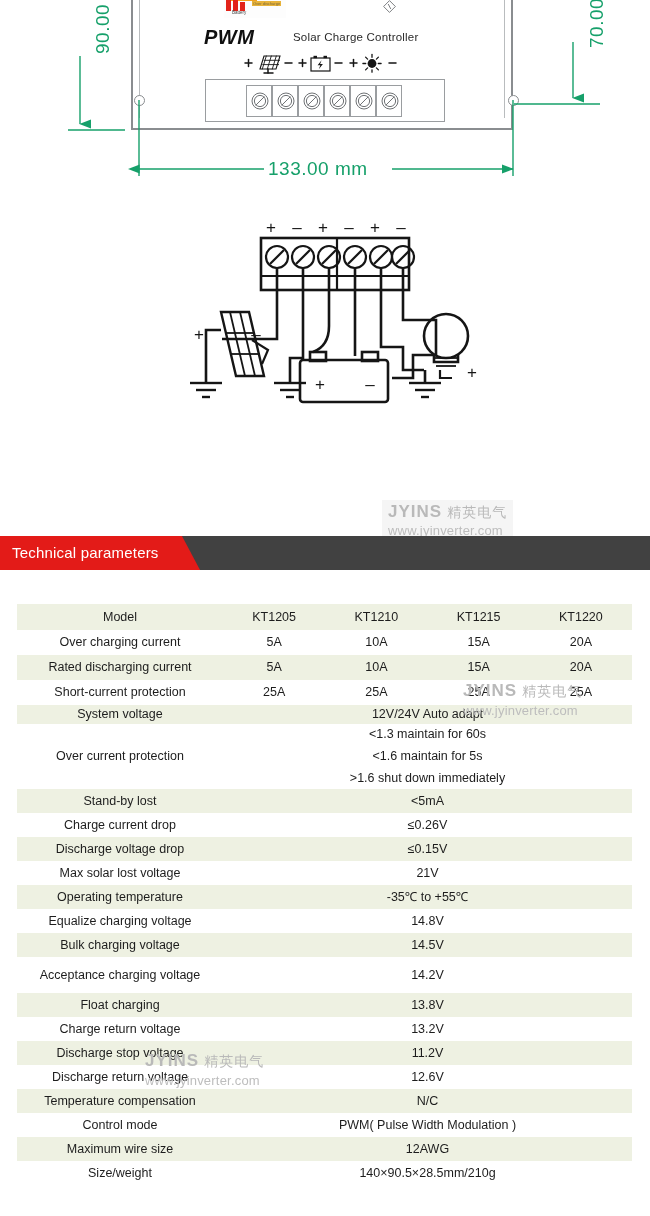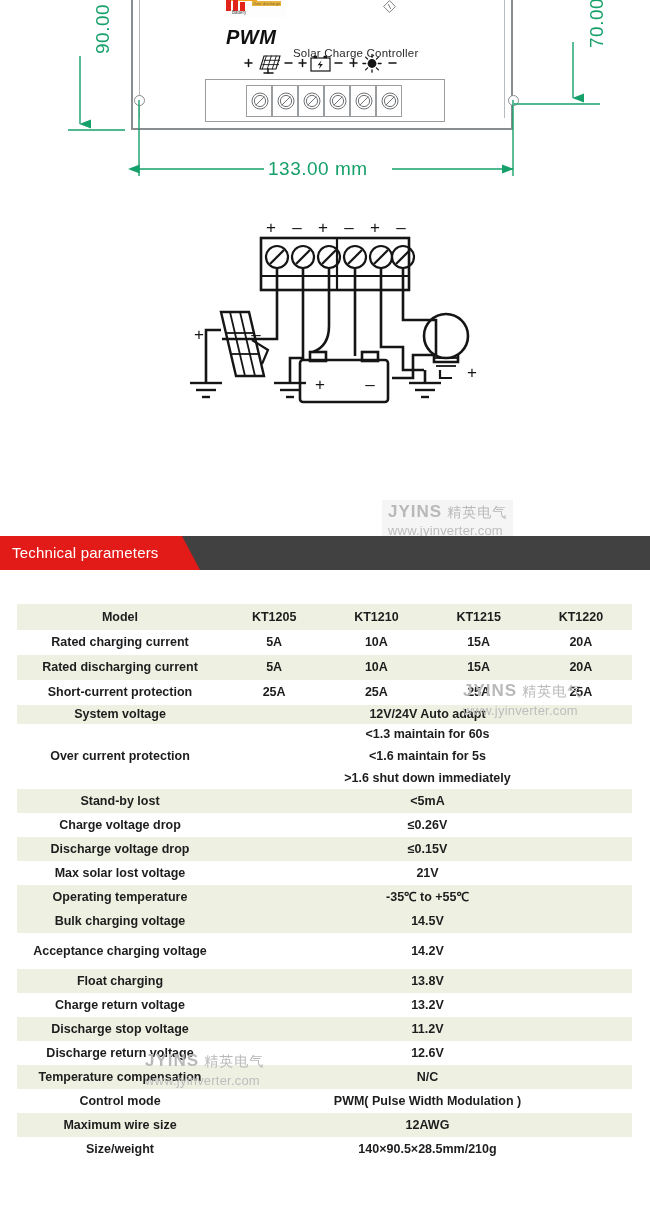--- a/index.html
+++ b/index.html
@@ -104,33 +104,33 @@
   .led-diamond {
     position: absolute;
     left: 383px;
     top: 0px;
     width: 13px;
     height: 13px;
   }
 
   .pwm-word {
     position: absolute;
-    left: 226px;
+    left: 204px;
     top: 26px;
     font-size: 20px;
     font-weight: bold;
     font-style: italic;
     color: #101010;
     font-family: "Liberation Sans", sans-serif;
     letter-spacing: 0.5px;
   }
   .scc-word {
     position: absolute;
     left: 293px;
-    top: 47px;
+    top: 31px;
     font-size: 11.5px;
     color: #2a2a2a;
     letter-spacing: 0.2px;
     white-space: nowrap;
   }
   .terminal-icons {
     position: absolute;
     left: 243px;
     top: 52px;
     width: 160px;
@@ -276,21 +276,20 @@
     table-layout: fixed;
   }
   #spec-table td {
     font-size: 12.5px;
     color: #1d1d1d;
     text-align: center;
     vertical-align: middle;
     padding: 0;
     border: none;
     line-height: 1.5;
-    font-weight: bold;
   }
   .row-tint { background: #eef1e2; }
   .row-plain { background: #ffffff; }
   td.label-cell { width: 206px; }
   td.val-cell { }
   .multi-line > div { padding: 1.5px 0; text-align: center; }
 </style>
 </head>
 <body>
 
@@ -565,21 +564,21 @@
 <table id="spec-table">
   <tbody id="spec-body">
       <tr class="row-tint">
         <td class="label-cell" style="height: 26px;">Model</td>
         <td class="val-cell">KT1205</td>
         <td class="val-cell">KT1210</td>
         <td class="val-cell">KT1215</td>
         <td class="val-cell">KT1220</td>
       </tr>
       <tr class="row-plain">
-        <td class="label-cell" style="height: 25px;">Rated charging current</td>
+        <td class="label-cell" style="height: 25px;">Over charging current</td>
         <td class="val-cell">5A</td>
         <td class="val-cell">10A</td>
         <td class="val-cell">15A</td>
         <td class="val-cell">20A</td>
       </tr>
       <tr class="row-tint">
         <td class="label-cell" style="height: 25px;">Rated discharging current</td>
         <td class="val-cell">5A</td>
         <td class="val-cell">10A</td>
         <td class="val-cell">15A</td>
@@ -602,34 +601,38 @@
           <div>&lt;1.3 maintain for 60s</div>
           <div>&lt;1.6 maintain for 5s</div>
           <div>&gt;1.6   shut down immediately</div>
         </td>
       </tr>
       <tr class="row-tint">
         <td class="label-cell" style="height: 24px;">Stand-by lost</td>
         <td class="val-cell" colspan="4">&lt;5mA</td>
       </tr>
       <tr class="row-plain">
-        <td class="label-cell" style="height: 24px;">Charge voltage drop</td>
+        <td class="label-cell" style="height: 24px;">Charge current drop</td>
         <td class="val-cell" colspan="4">≤0.26V</td>
       </tr>
       <tr class="row-tint">
         <td class="label-cell" style="height: 24px;">Discharge voltage drop</td>
         <td class="val-cell" colspan="4">≤0.15V</td>
       </tr>
       <tr class="row-plain">
         <td class="label-cell" style="height: 24px;">Max solar lost voltage</td>
         <td class="val-cell" colspan="4">21V</td>
       </tr>
       <tr class="row-tint">
         <td class="label-cell" style="height: 24px;">Operating temperature</td>
         <td class="val-cell" colspan="4">-35℃  to +55℃</td>
+      </tr>
+      <tr class="row-plain">
+        <td class="label-cell" style="height: 24px;">Equalize charging voltage</td>
+        <td class="val-cell" colspan="4">14.8V</td>
       </tr>
       <tr class="row-tint">
         <td class="label-cell" style="height: 24px;">Bulk   charging voltage</td>
         <td class="val-cell" colspan="4">14.5V</td>
       </tr>
       <tr class="row-plain">
         <td class="label-cell" style="height: 36px;">Acceptance charging voltage</td>
         <td class="val-cell" colspan="4">14.2V</td>
       </tr>
       <tr class="row-tint">

